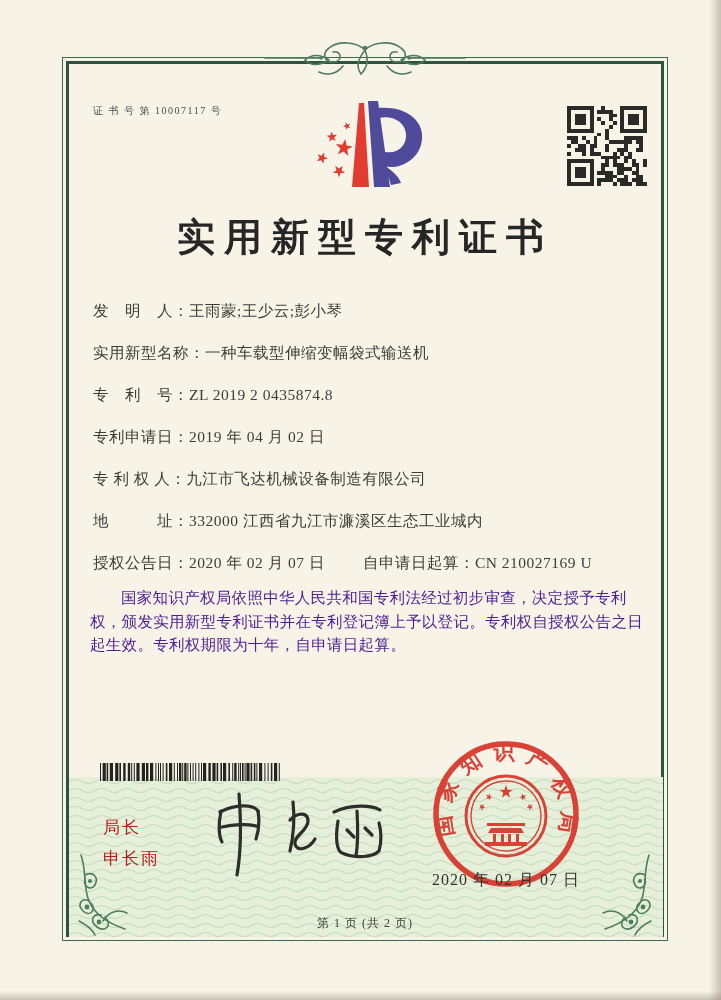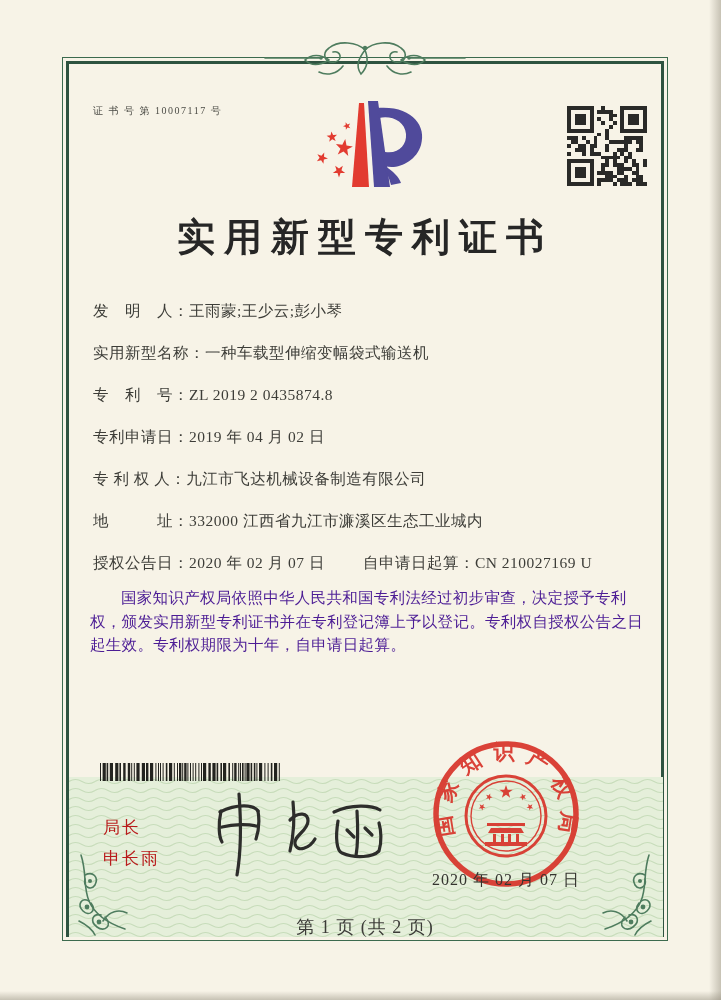--- a/index.html
+++ b/index.html
@@ -50,21 +50,21 @@
   .director { position:absolute; left:103px; top:812px; font-size:17px;
     line-height:31px; color:#b91c1c; letter-spacing:2px; z-index:3; }
   .signature { position:absolute; left:196px; top:780px; width:205px; height:100px; z-index:3; }
 
   .seal { position:absolute; left:425px; top:733px; width:162px; height:162px;
     z-index:2; opacity:.93; }
   .seal-date { position:absolute; left:425px; top:870px; width:162px; text-align:center;
     font-size:16px; color:#34342f; letter-spacing:1px; z-index:4; white-space:pre; }
 
   .page-indicator { position:absolute; left:62px; top:915px; width:606px;
-    text-align:center; font-size:18px; color:#3c3c38; letter-spacing:1px; z-index:3; }
+    text-align:center; font-size:12px; color:#3c3c38; letter-spacing:1px; z-index:3; }
   .back-note { position:absolute; left:62px; top:1002px; width:606px; text-align:center;
     font-size:14.5px; color:#8b5cf6; letter-spacing:2px; }
 </style>
 </head>
 <body>
 
 <div class="page">
 
   <div class="frame-outer">
     <div class="frame-inner"></div>

